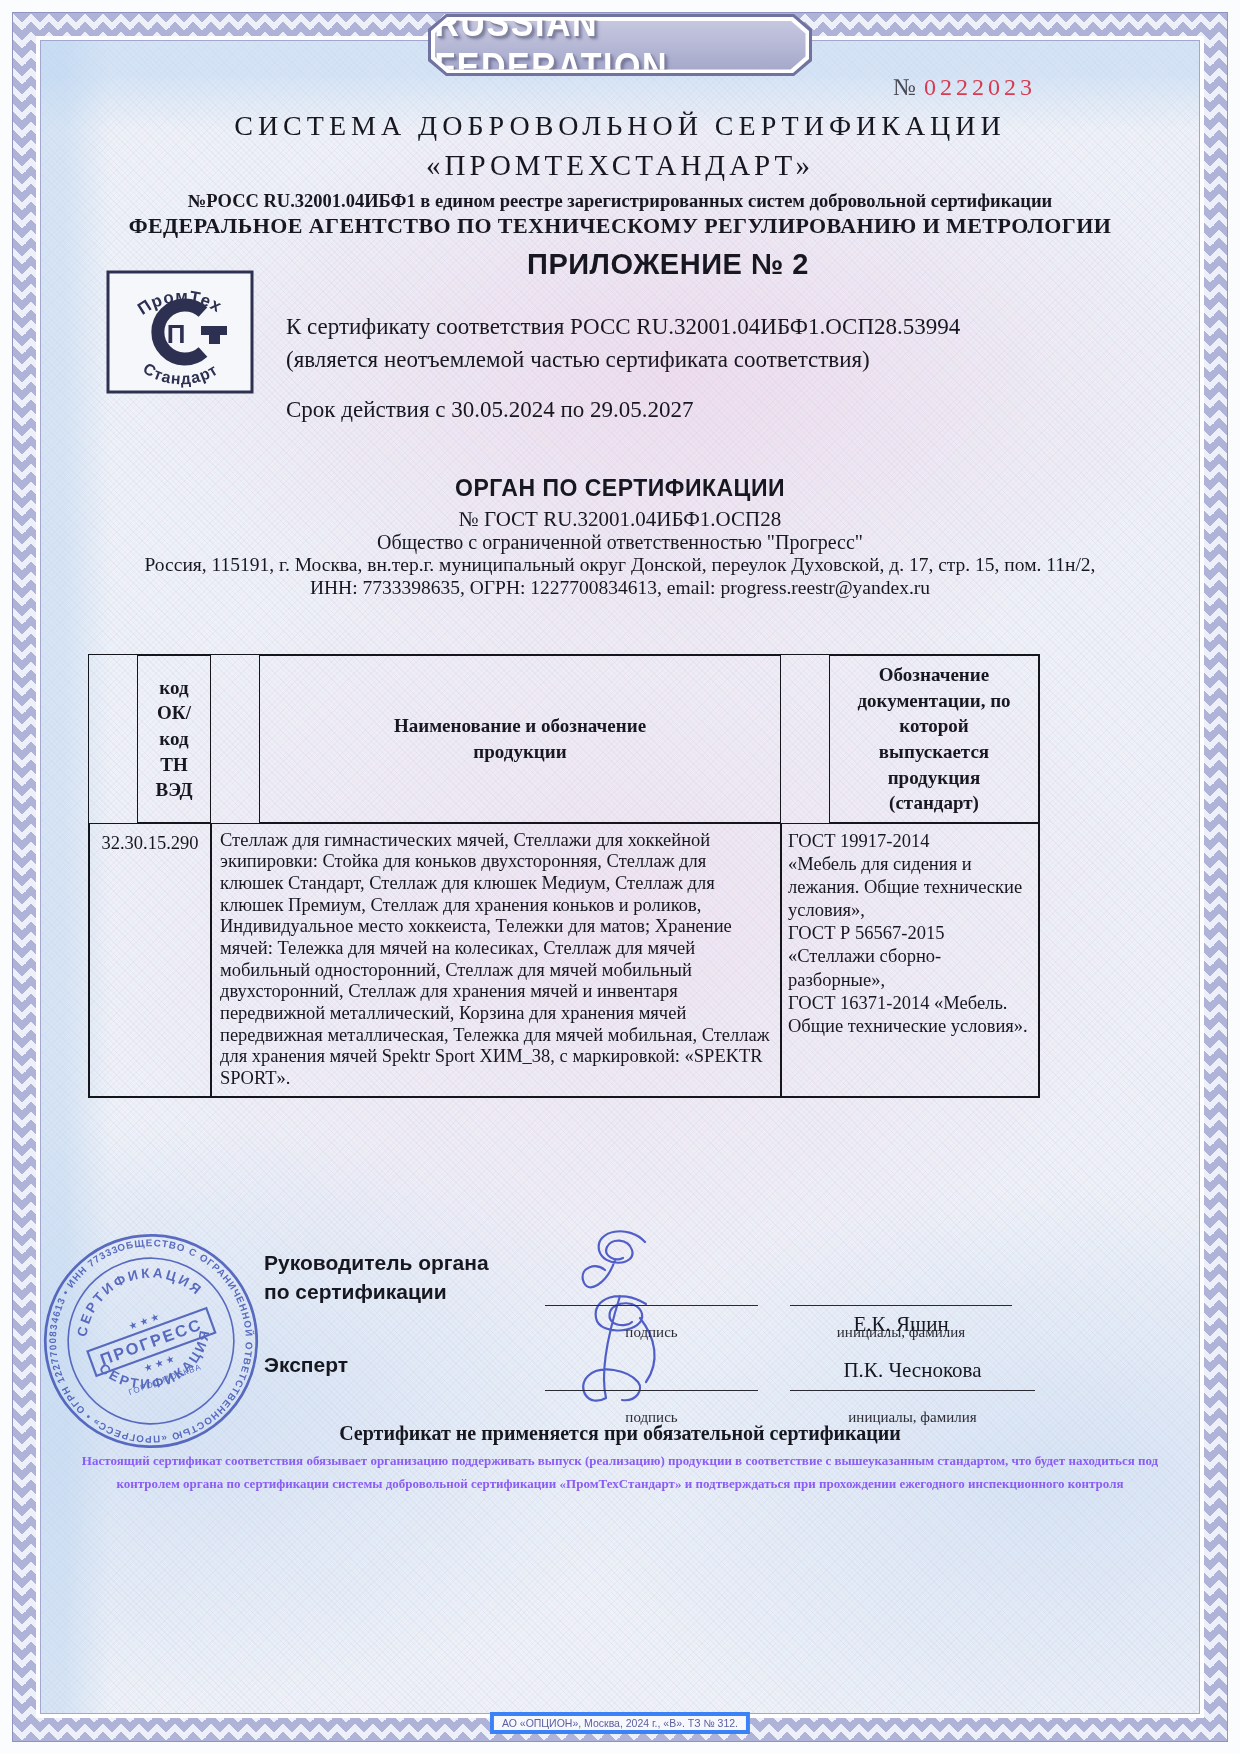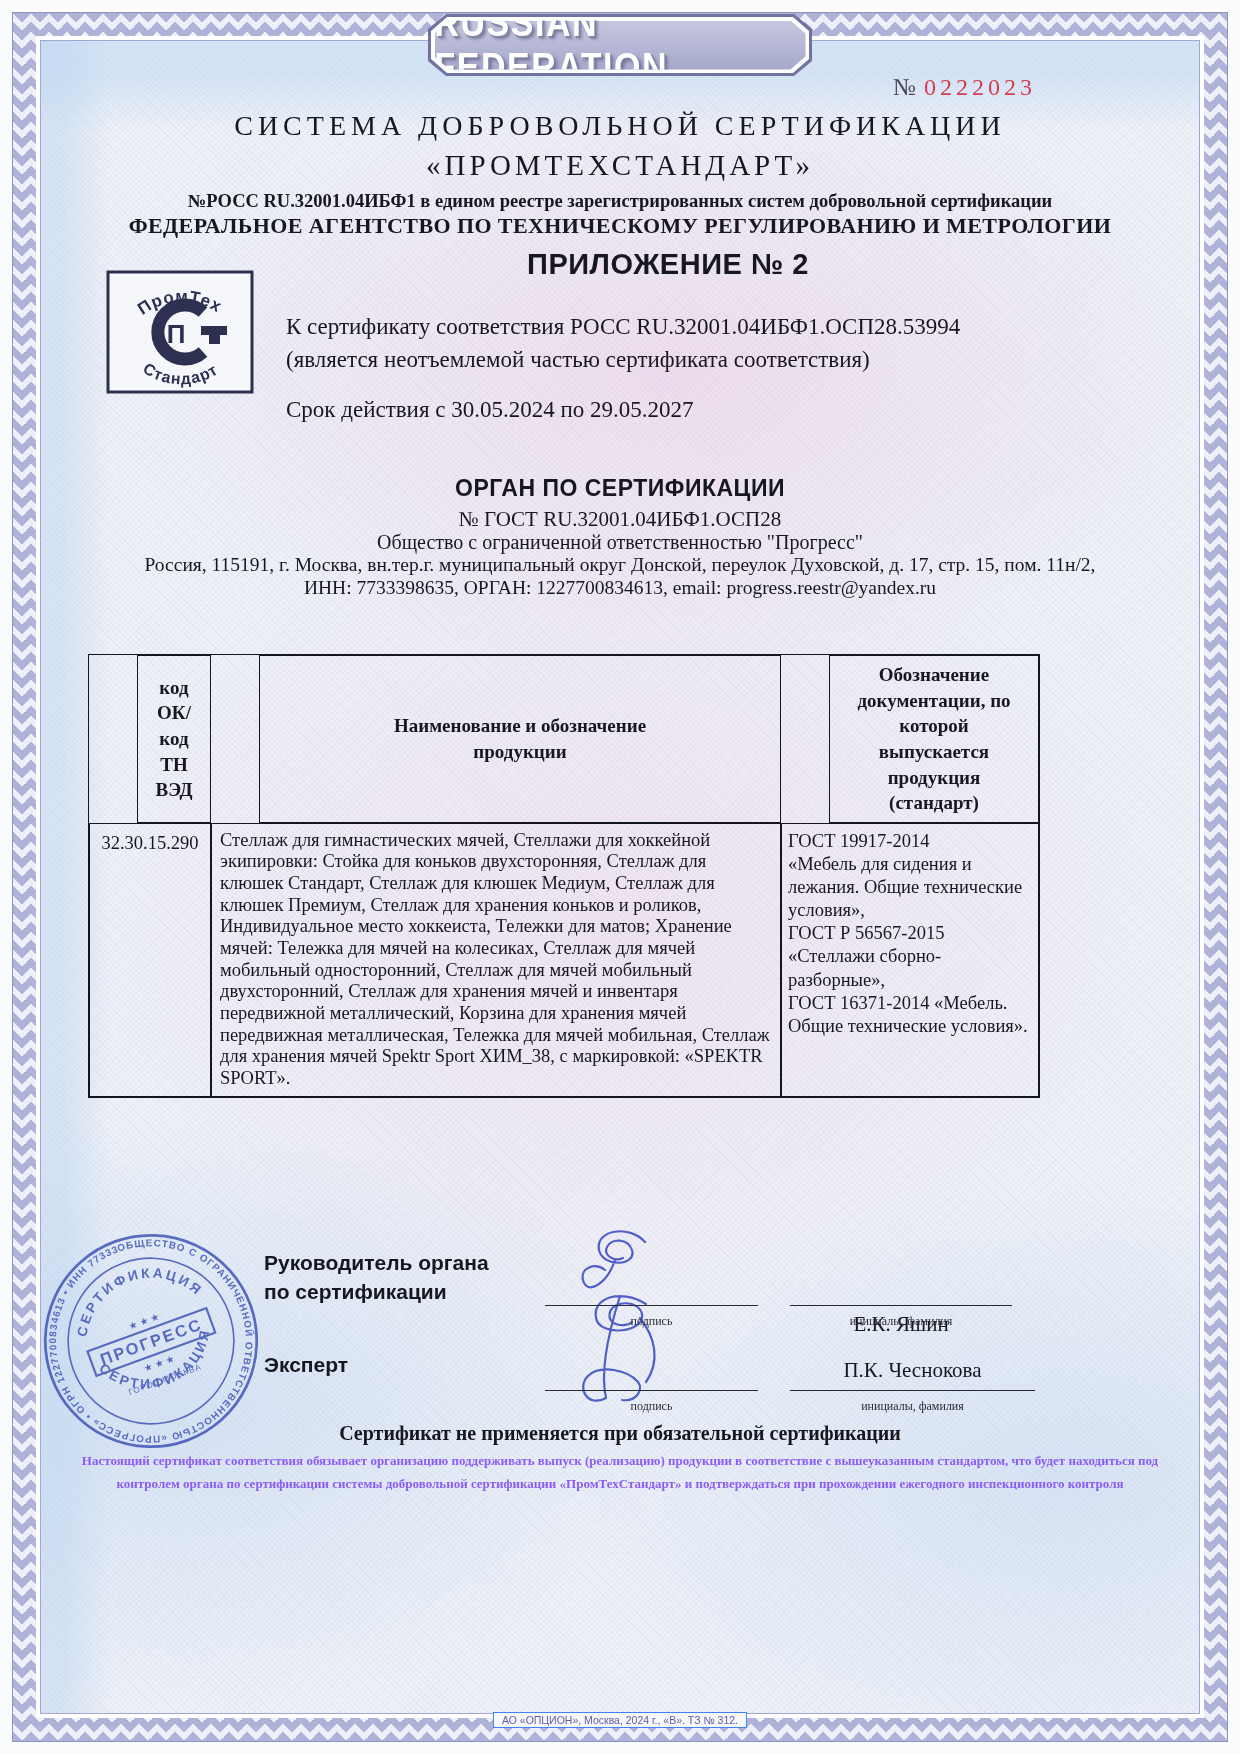--- a/index.html
+++ b/index.html
@@ -94,39 +94,39 @@
     font-weight:700;font-size:19px;min-height:94px;white-space:pre-line;line-height:1.35;margin-left:48px;
   }
   .cert-table .body{font-size:18.5px;line-height:1.17;min-height:232px;}
   .cell.code{text-align:center;padding-top:9px;}
   .cell.docs{white-space:pre-line;line-height:1.25;padding-left:6px;}
   
   .role{left:264px;font-family:"Liberation Sans",sans-serif;font-weight:700;font-size:21px;line-height:1.4;white-space:pre-line;}
   #role1{top:1248px;}
   #role2{top:1350px;}
   .sigline{border-top:1.5px solid #2a2a33;}
-  .under-label{position:absolute;top:8px;left:0;right:0;text-align:center;font-size:12px;color:#2c2c35;}
+  .under-label{position:absolute;top:18px;left:0;right:0;text-align:center;font-size:15px;color:#2c2c35;}
   #sig1-line{left:545px;top:1305px;width:213px;}
   #name1-line{left:790px;top:1305px;width:222px;}
   #sig2-line{left:545px;top:1390px;width:213px;}
   #name2-line{left:790px;top:1390px;width:245px;}
   .sig-name{text-align:center;font-size:21px;}
   #name1{left:790px;top:1272px;width:222px;margin-top:40px;}
   #name2{left:790px;top:1358px;width:245px;}
   
   #stamp{left:42px;top:1232px;width:218px;height:218px;transform:rotate(-20deg);opacity:.82;}
   #autograph1{left:553px;top:1226px;width:140px;height:86px;}
   #autograph2{left:546px;top:1288px;width:180px;height:126px;}
   
   #note{top:1422px;font-size:20px;font-weight:700;}
   #fineprint{top:1450px;left:70px;width:1100px;text-align:center;font-size:13px;font-weight:700;line-height:1.75;color:#8b5cf6;}
   #footer-chip{
     top:1712px;left:50%;transform:translateX(-50%);z-index:6;
     font-family:"Liberation Sans",sans-serif;font-size:10.5px;color:#5b5f9e;
-    background:#f7f8fd;border:1px solid #3b82f6;padding:1px 8px;white-space:nowrap;
+    background:#f7f8fd;border:4px solid #3b82f6;padding:1px 8px;white-space:nowrap;
   }
   svg text{font-family:"Liberation Sans",sans-serif;}
 </style>
 </head>
 <body>
 
 <div class="page">
   <div class="band"></div>
   <div class="content"></div>
 
@@ -170,21 +170,21 @@
   <div class="abs" id="ref">
     <div>К сертификату соответствия РОСС RU.32001.04ИБФ1.ОСП28.53994</div>
     <div>(является неотъемлемой частью сертификата соответствия)</div>
   </div>
   <div class="abs" id="validity">Срок действия с 30.05.2024 по 29.05.2027</div>
 
   <div class="abs cline" id="org-heading">ОРГАН ПО СЕРТИФИКАЦИИ</div>
   <div class="abs cline" id="org-number">№ ГОСТ RU.32001.04ИБФ1.ОСП28</div>
   <div class="abs cline" id="org-name">Общество с ограниченной ответственностью "Прогресс"</div>
   <div class="abs cline" id="org-address">Россия, 115191, г. Москва, вн.тер.г. муниципальный округ Донской, переулок Духовской, д. 17, стр. 15, пом. 11н/2,</div>
-  <div class="abs cline" id="org-requisites">ИНН: 7733398635, ОРГАН: 1227700834613, email: progress.reestr@yandex.ru</div>
+  <div class="abs cline" id="org-requisites">ИНН: 7733398635, ОГРН: 1227700834613, email: progress.reestr@yandex.ru</div>
 
   <div class="abs cert-table">
     <div class="cell head">код ОК/
 код ТН ВЭД</div>
     <div class="cell head">Наименование и обозначение
 продукции</div>
     <div class="cell head">Обозначение
 документации, по которой
 выпускается продукция
 (стандарт)</div>

